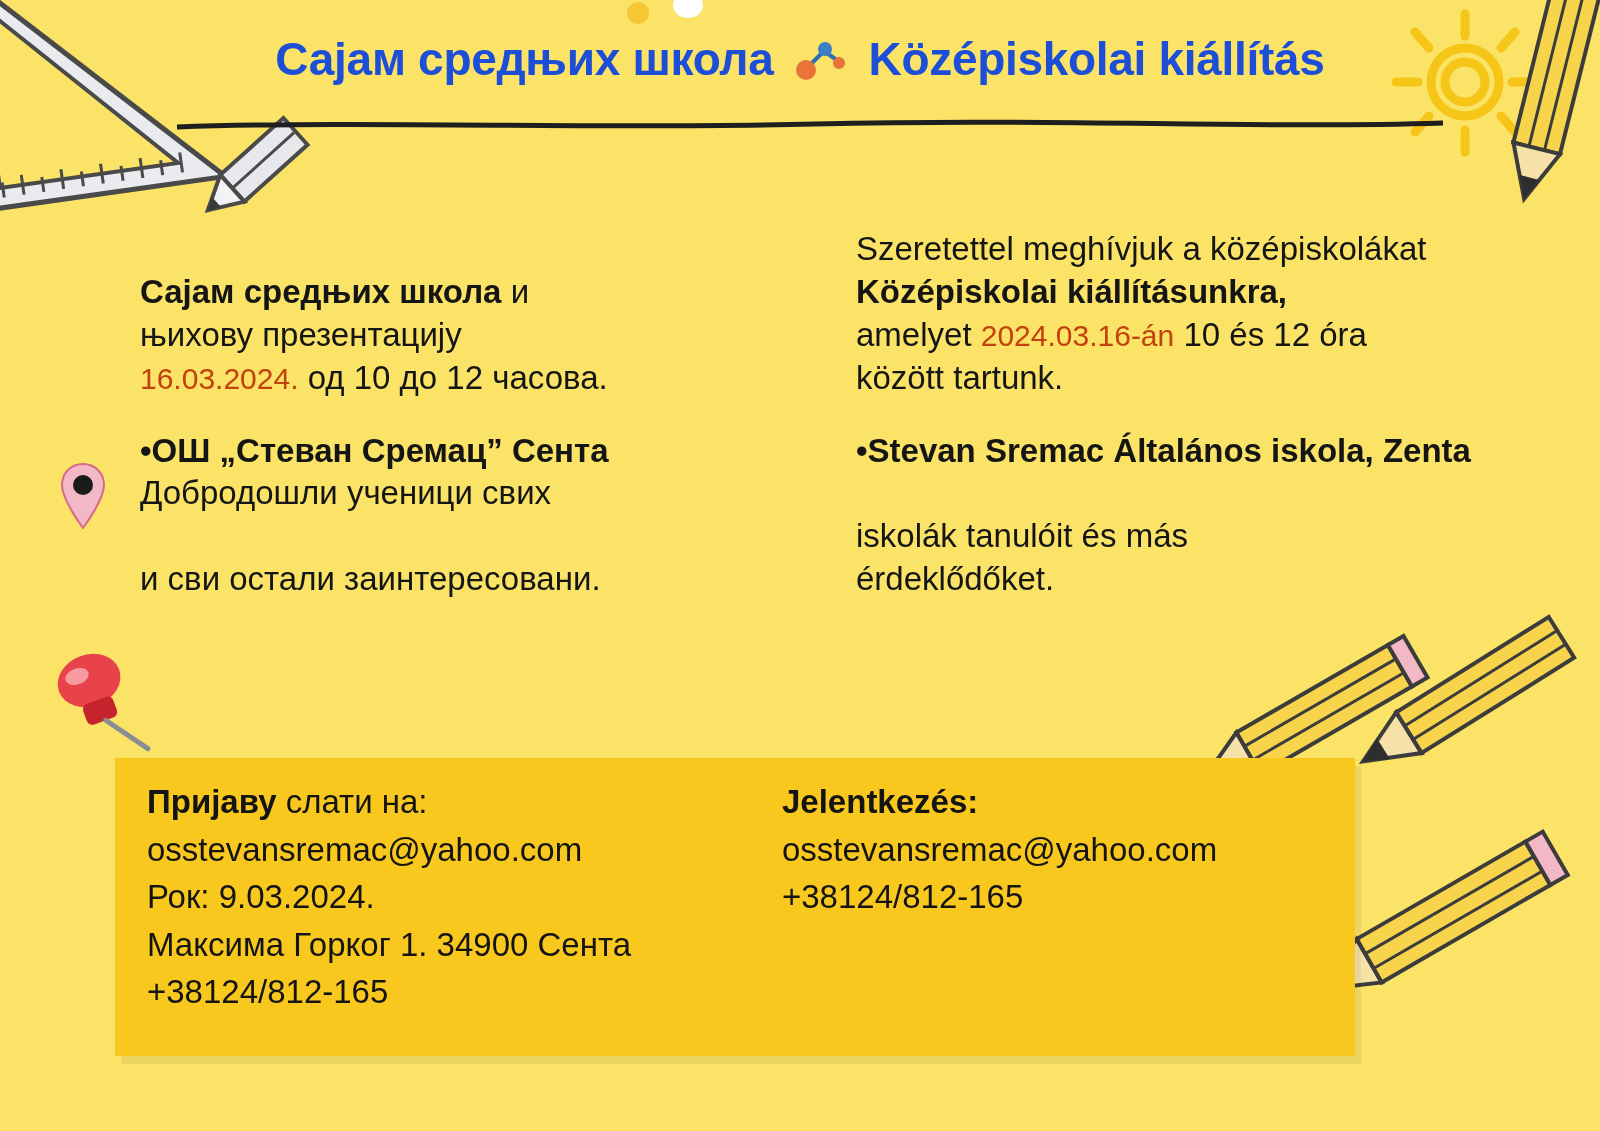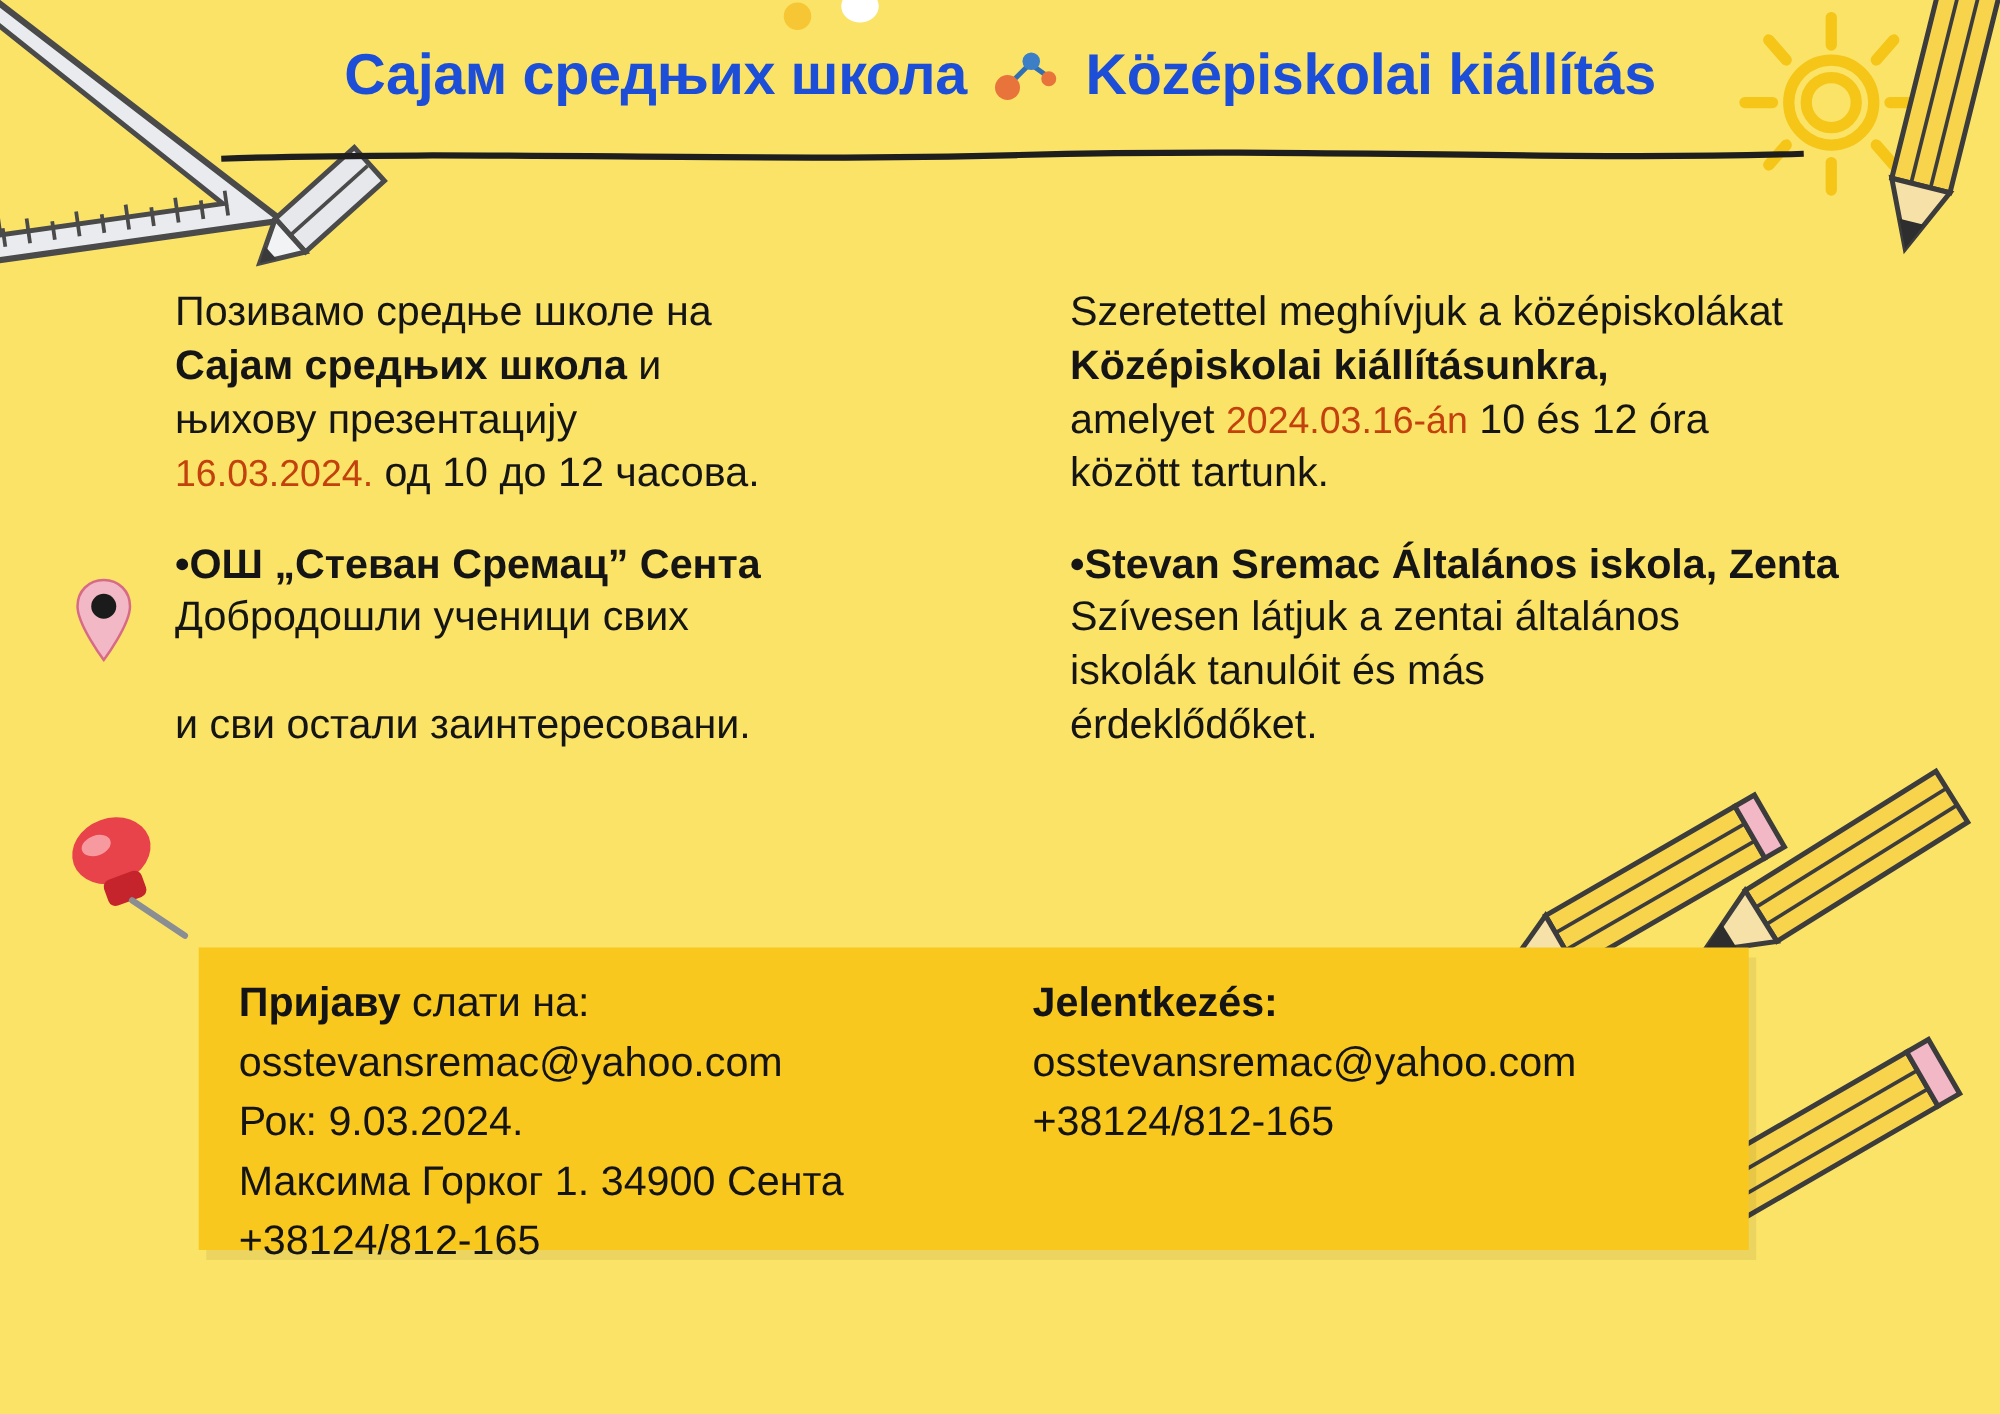--- a/index.html
+++ b/index.html
@@ -183,25 +183,24 @@
     margin: 0 0 34px 0;
     font-weight: bold;
   }
 
   
   .contact-box {
     position: absolute;
     left: 115px;
     top: 758px;
     width: 1240px;
-    height: 242px;
+    height: 298px;
     background: #F9C81E;
     z-index: 3;
     box-shadow: 6px 8px 0 rgba(0,0,0,0.06);
-    margin-left: 44px;
   }
   .contact-inner {
     display: flex;
     gap: 62px;
     padding: 22px 0 0 32px;
   }
   .contact-col { width: 650px; }
   .contact-col p {
     margin: 0 0 4px 0;
     font-size: 33px;
@@ -330,21 +329,21 @@
   </div>
 
   <svg class="title-rule" viewBox="0 0 1270 14" preserveAspectRatio="none">
     <path d="M2,9 C200,2 420,12 640,6 C880,0 1080,11 1268,5" fill="none" stroke="#1e1e1e" stroke-width="5"></path>
   </svg>
 
   <div class="cols">
 
     <div class="col">
       <p class="block">
-        <span>Позивамо средње школе на</span><br>
+        <br>
         <span class="b">Сајам средњих школа</span>
         <span>и</span><br>
         <span>њихову презентацију</span><br>
         <span class="date-red">16.03.2024.</span>
         <span>од 10 до 12 часова.</span>
       </p>
       <p class="bullet-line">•ОШ „Стеван Сремац” Сента</p>
       <p>
         <span>Добродошли ученици свих</span><br>
         <br>
@@ -356,21 +355,21 @@
       <p class="block">
         <span>Szeretettel meghívjuk a középiskolákat</span><br>
         <span class="b">Középiskolai kiállításunkra,</span><br>
         <span>amelyet</span>
         <span class="date-red">2024.03.16-án</span>
         <span>10 és 12 óra</span><br>
         <span>között tartunk.</span>
       </p>
       <p class="bullet-line">•Stevan Sremac Általános iskola, Zenta</p>
       <p>
-        <span>Szívesen látjuk a zentai általános</span><br>
+        <br>
         <span>iskolák tanulóit és más</span><br>
         <span>érdeklődőket.</span>
       </p>
     </div>
   </div>
 
   <div class="contact-box">
     <div class="contact-inner">
       <div class="contact-col">
         <p>

